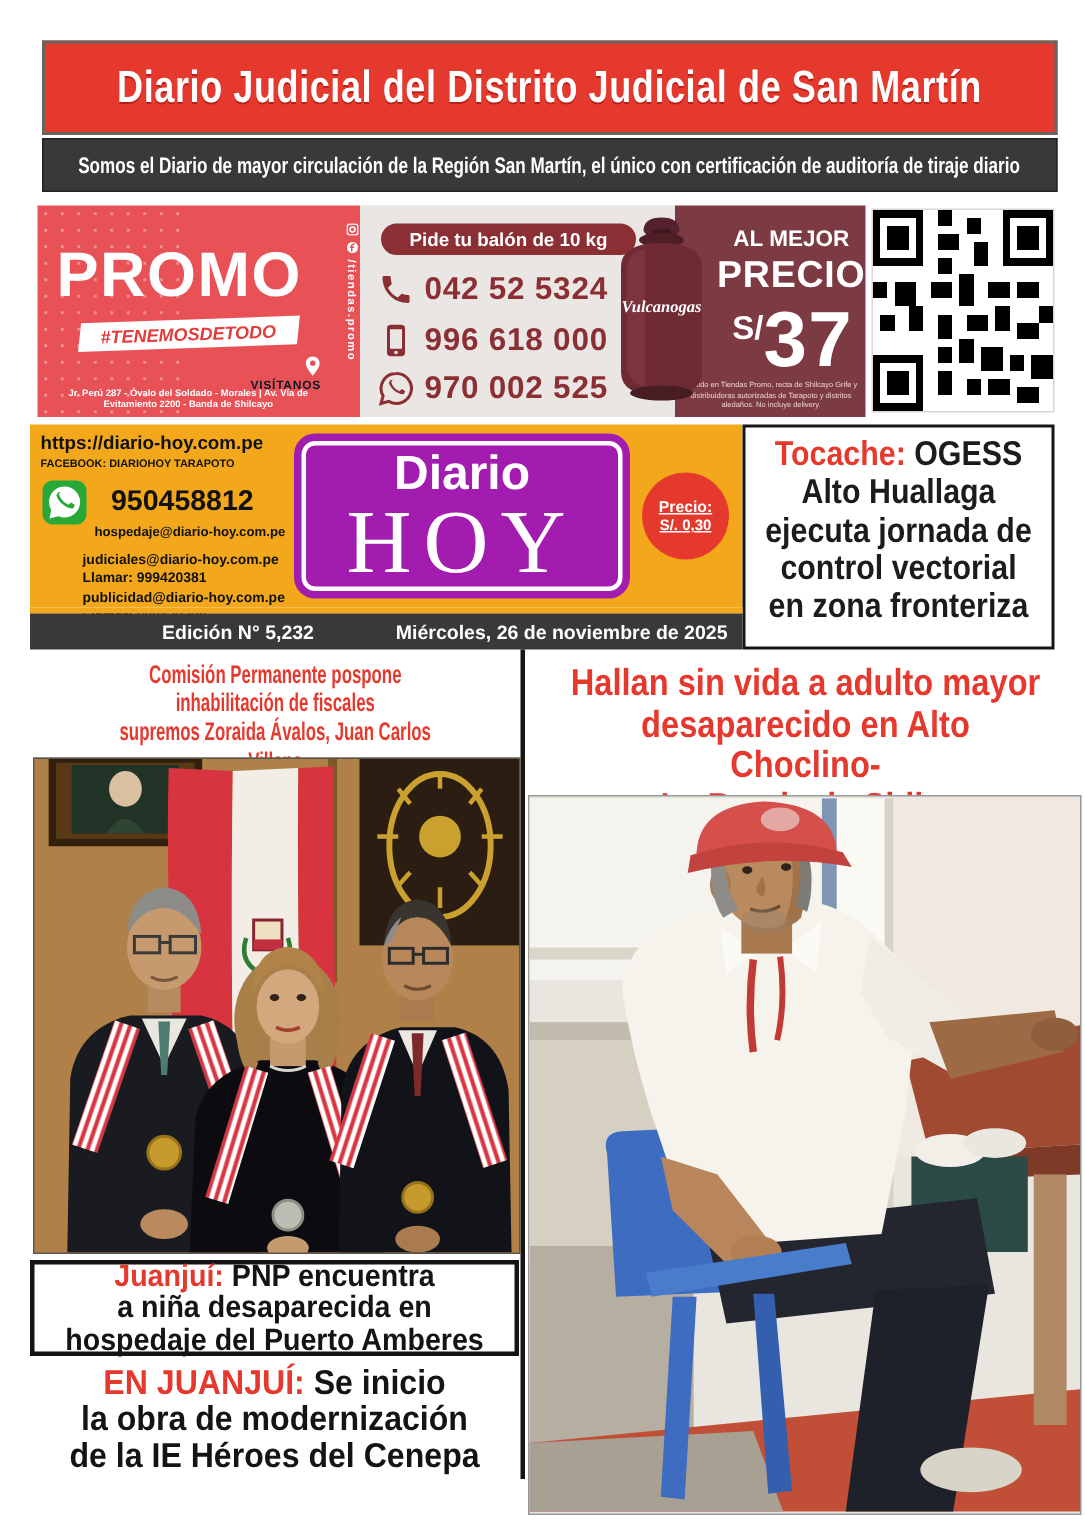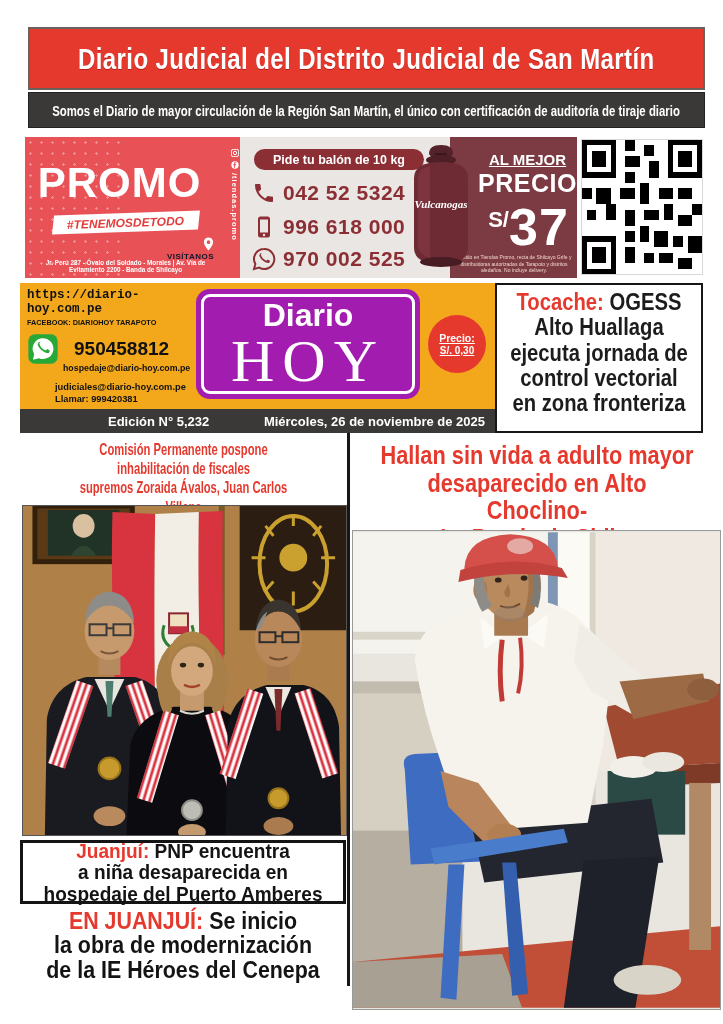--- a/index.html
+++ b/index.html
@@ -33,34 +33,34 @@
     color:#fff;font-size:7.5px;font-weight:700;letter-spacing:1px;}
 
   #gas-mid{left:240px;top:137px;width:210px;height:141px;background:#e9e6e3;}
   #gas-pill{position:absolute;left:14px;top:12px;width:170px;height:21px;background:#8c2f35;border-radius:11px;
     display:flex;align-items:center;justify-content:center;color:#fff;font-size:12.5px;font-weight:700;}
   .gas-row{position:absolute;left:12px;display:flex;align-items:center;gap:7px;height:28px;}
   .gas-row .num{font-size:21px;font-weight:800;color:#8c2f35;letter-spacing:.5px;}
   #gas-row1{top:42px;} #gas-row2{top:76px;} #gas-row3{top:108px;}
 
   #gas-right{left:450px;top:137px;width:127px;height:141px;background:#7c3a42;z-index:1;}
-  #gas-tag1{position:absolute;left:30px;right:2px;top:14px;text-align:center;color:#fff;font-size:15px;font-weight:800;text-decoration:underline;}
+  #gas-tag1{position:absolute;left:30px;right:2px;top:14px;text-align:center;color:#fff;font-size:15px;font-weight:800;}
   #gas-tag2{position:absolute;left:28px;right:0;top:32px;text-align:center;color:#fff;font-size:25px;font-weight:900;letter-spacing:.5px;}
   #gas-price-row{position:absolute;left:30px;right:0;top:60px;text-align:center;color:#fff;}
   #gas-price-row .cur{font-size:22px;font-weight:800;vertical-align:18px;}
   #gas-price-row .amt{font-size:52px;font-weight:900;letter-spacing:1px;}
   #gas-disclaimer{position:absolute;left:4px;right:3px;bottom:4px;text-align:center;font-size:5px;color:#f0d6c8;line-height:1.35;}
   #gas-cylinder{left:404px;top:142px;width:74px;height:131px;z-index:2;}
 
   #qr-box{left:581px;top:139px;width:122px;height:136px;background:#fff;border:1px solid #d8d8d8;box-sizing:border-box;}
 
   
   #yellow-area{left:20px;top:283px;width:475px;height:122px;background:#f3a81c;}
   #info-block{position:absolute;left:7px;top:5px;width:170px;color:#111;}
-  #mh-website{font-size:12.5px;font-weight:800;font-family:Liberation Mono, monospace;}
+  #mh-website{font-size:12.5px;font-weight:800;}
   #mh-facebook{font-size:7.3px;font-weight:700;margin-top:2px;}
   #wa-row{display:flex;align-items:center;margin-top:6px;}
   #wa-number{font-size:19px;font-weight:800;margin-left:15px;}
   #mh-news-email{font-size:8.8px;font-weight:700;margin-left:36px;margin-top:-2px;}
   #mh-contacts{margin:8px 0 0 28px;font-size:9.3px;font-weight:700;line-height:1.32;white-space:pre-line;text-align:left;}
   #logo-box{left:196px;top:289px;width:224px;height:110px;background:#a21caf;border-radius:14px;}
   #logo-box::after{content:"";position:absolute;inset:5px;border:3px solid #fff;border-radius:9px;}
   #logo-top{position:absolute;left:0;right:0;top:8px;text-align:center;font-size:32px;font-weight:800;color:#fff;}
   #logo-main{position:absolute;left:0;right:0;top:38px;text-align:center;font-size:60px;font-weight:400;color:#fff;
     font-family:"Liberation Serif",serif;letter-spacing:8px;}

